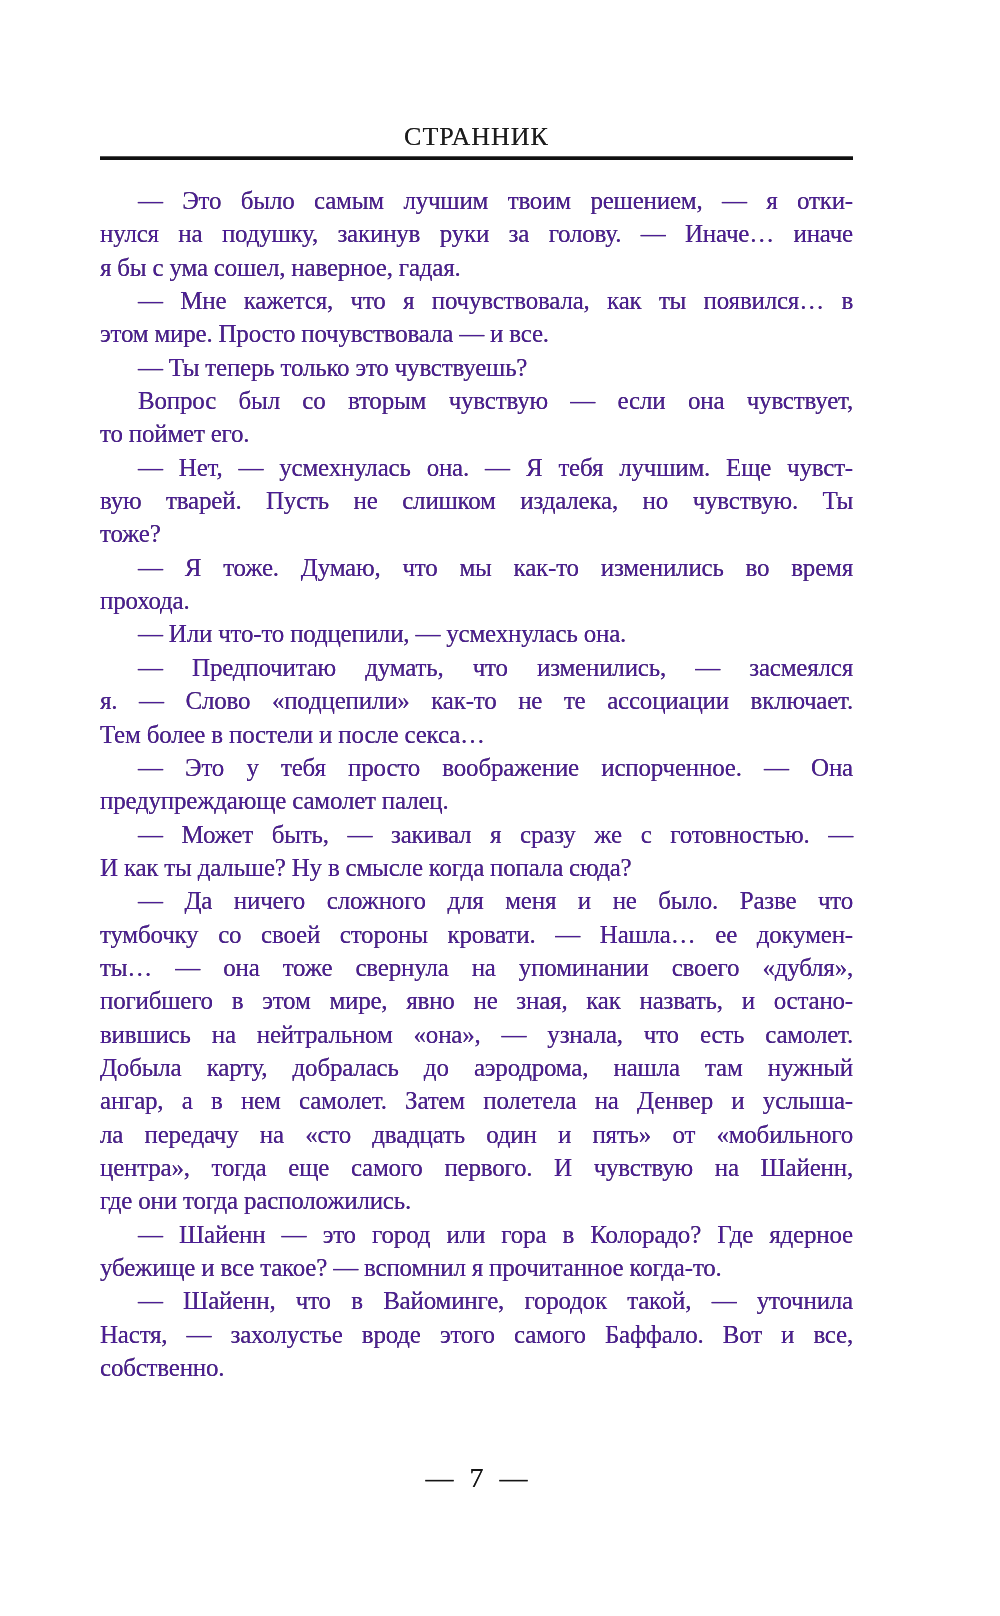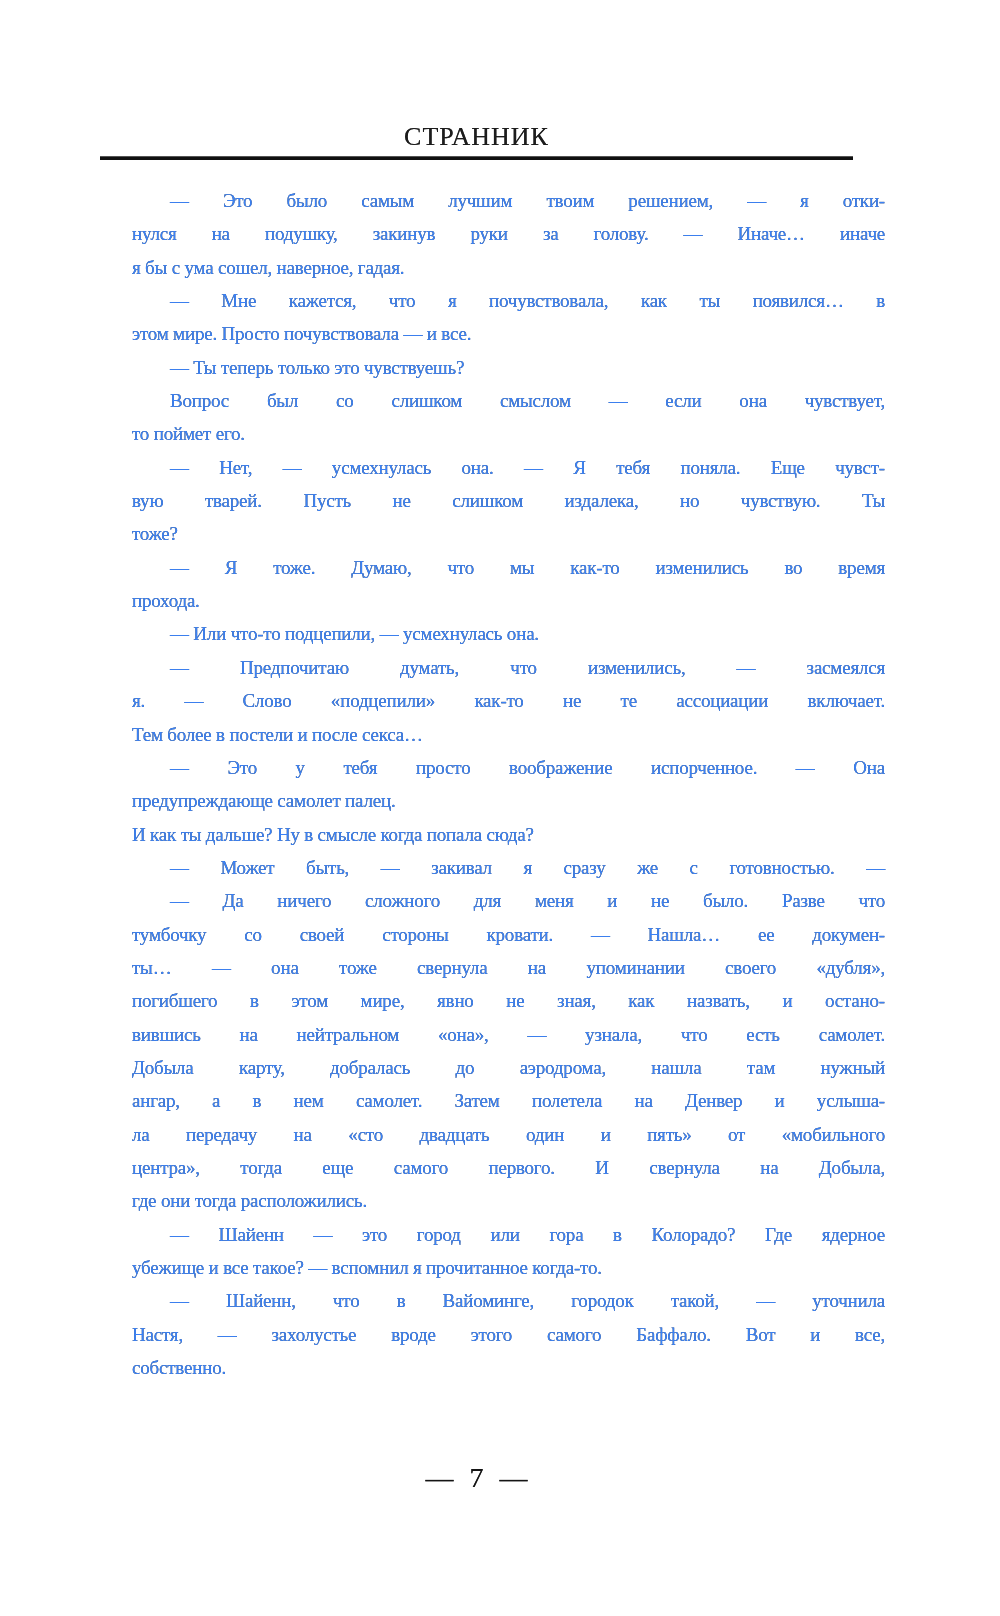--- a/index.html
+++ b/index.html
@@ -37,25 +37,24 @@
     width: 753px;
     height: 3px;
     background: #101010;
     border-top: 1px solid #555;
   }
   .text-block {
     position: absolute;
     left: 100px;
     top: 184px;
     width: 753px;
-    font-size: 19px;
+    font-size: 25px;
     letter-spacing: -0.2px;
-    color: #3b82f6;
+    color: #4c1d95;
     text-shadow: 0 0 0.6px rgba(18,18,18,0.8);
-    margin-left: 32px;
   }
   .para { margin: 0; padding: 0; }
   .line {
     line-height: 33.35px;
     text-align: justify;
     text-align-last: justify;
     white-space: normal;
   }
   .line.first { text-indent: 38px; }
   .line.endline {
@@ -92,58 +91,58 @@
         <div class="line endline"><span class="seg">я бы с ума сошел, наверное, гадая.</span></div>
       </div>
       <div class="para">
         <div class="line first"><span class="seg">— Мне кажется, что я почувствовала, как ты появился… в</span></div>
         <div class="line endline"><span class="seg">этом мире. Просто почувствовала — и все.</span></div>
       </div>
       <div class="para">
         <div class="line first endline"><span class="seg">— Ты теперь только это чувствуешь?</span></div>
       </div>
       <div class="para">
-        <div class="line first"><span class="seg">Вопрос был со слишком смыслом — если она </span><span class="seg italic">чувствует,</span></div>
+        <div class="line first"><span class="seg">Вопрос был со вторым чувствую — если она </span><span class="seg italic">чувствует,</span></div>
         <div class="line endline"><span class="seg">то поймет его.</span></div>
       </div>
       <div class="para">
-        <div class="line first"><span class="seg">— Нет, — усмехнулась она. — Я тебя поняла. Еще чувст-</span></div>
+        <div class="line first"><span class="seg">— Нет, — усмехнулась она. — Я тебя лучшим. Еще чувст-</span></div>
         <div class="line"><span class="seg">вую тварей. Пусть не слишком издалека, но чувствую. Ты</span></div>
         <div class="line endline"><span class="seg">тоже?</span></div>
       </div>
       <div class="para">
         <div class="line first"><span class="seg">— Я тоже. Думаю, что мы как-то изменились во время</span></div>
         <div class="line endline"><span class="seg">прохода.</span></div>
       </div>
       <div class="para">
         <div class="line first endline"><span class="seg">— Или что-то подцепили, — усмехнулась она.</span></div>
       </div>
       <div class="para">
         <div class="line first"><span class="seg">— Предпочитаю думать, что изменились, — засмеялся</span></div>
         <div class="line"><span class="seg">я. — Слово «подцепили» как-то не те ассоциации включает.</span></div>
         <div class="line endline"><span class="seg">Тем более в постели и после секса…</span></div>
       </div>
       <div class="para">
         <div class="line first"><span class="seg">— Это у тебя просто воображение испорченное. — Она</span></div>
         <div class="line endline"><span class="seg">предупреждающе самолет палец.</span></div>
       </div>
       <div class="para">
+        <div class="line first"><span class="seg">— Может быть, — закивал я сразу же с готовностью. —</span></div>
         <div class="line endline"><span class="seg">И как ты дальше? Ну в смысле когда попала сюда?</span></div>
-        <div class="line first"><span class="seg">— Может быть, — закивал я сразу же с готовностью. —</span></div>
       </div>
       <div class="para">
         <div class="line first"><span class="seg">— Да ничего сложного для меня и не было. Разве что</span></div>
         <div class="line"><span class="seg">тумбочку со своей стороны кровати. — Нашла… ее докумен-</span></div>
         <div class="line"><span class="seg">ты… — она тоже свернула на упоминании своего «дубля»,</span></div>
         <div class="line"><span class="seg">погибшего в этом мире, явно не зная, как назвать, и остано-</span></div>
         <div class="line"><span class="seg">вившись на нейтральном «она», — узнала, что есть самолет.</span></div>
         <div class="line"><span class="seg">Добыла карту, добралась до аэродрома, нашла там нужный</span></div>
         <div class="line"><span class="seg">ангар, а в нем самолет. Затем полетела на Денвер и услыша-</span></div>
         <div class="line"><span class="seg">ла передачу на «сто двадцать один и пять» от «мобильного</span></div>
-        <div class="line"><span class="seg">центра», тогда еще самого первого. И свернула на Добыла,</span></div>
+        <div class="line"><span class="seg">центра», тогда еще самого первого. И чувствую на Шайенн,</span></div>
         <div class="line endline"><span class="seg">где они тогда расположились.</span></div>
       </div>
       <div class="para">
         <div class="line first"><span class="seg">— Шайенн — это город или гора в Колорадо? Где ядерное</span></div>
         <div class="line endline"><span class="seg">убежище и все такое? — вспомнил я прочитанное когда-то.</span></div>
       </div>
       <div class="para">
         <div class="line first"><span class="seg">— Шайенн, что в Вайоминге, городок такой, — уточнила</span></div>
         <div class="line"><span class="seg">Настя, — захолустье вроде этого самого Баффало. Вот и все,</span></div>
         <div class="line endline"><span class="seg">собственно.</span></div>

